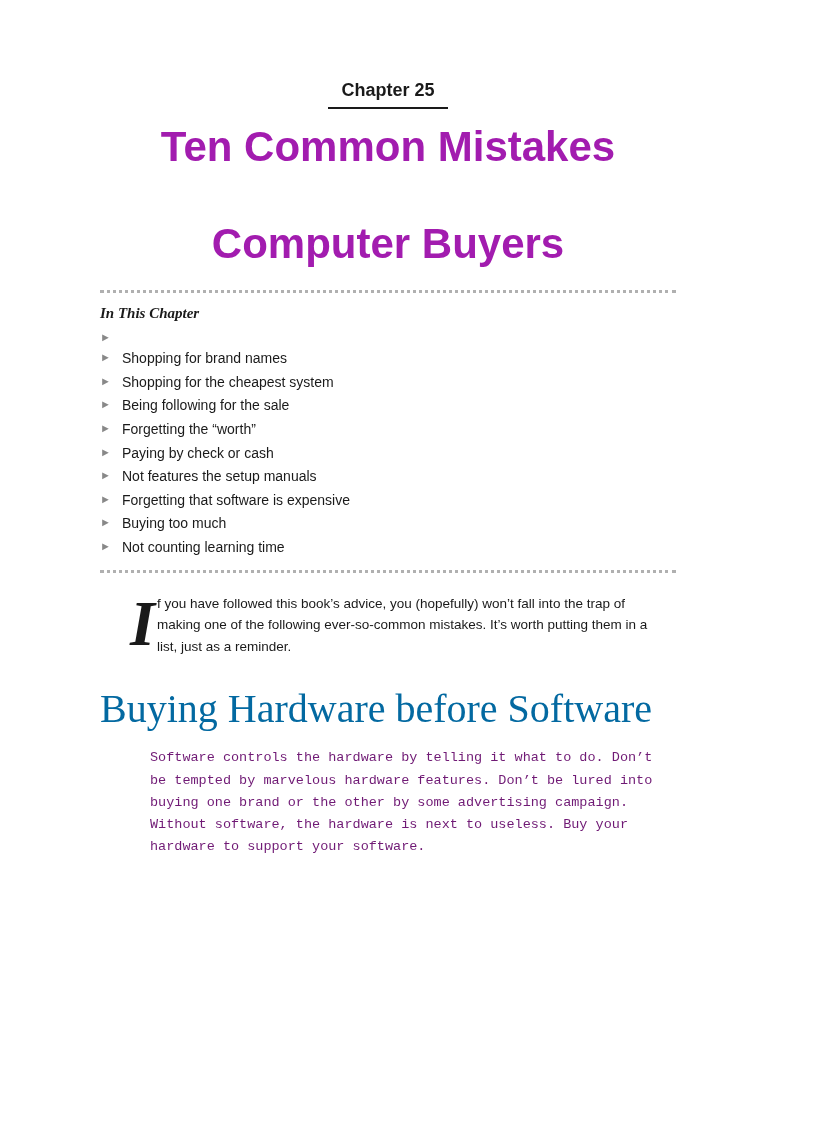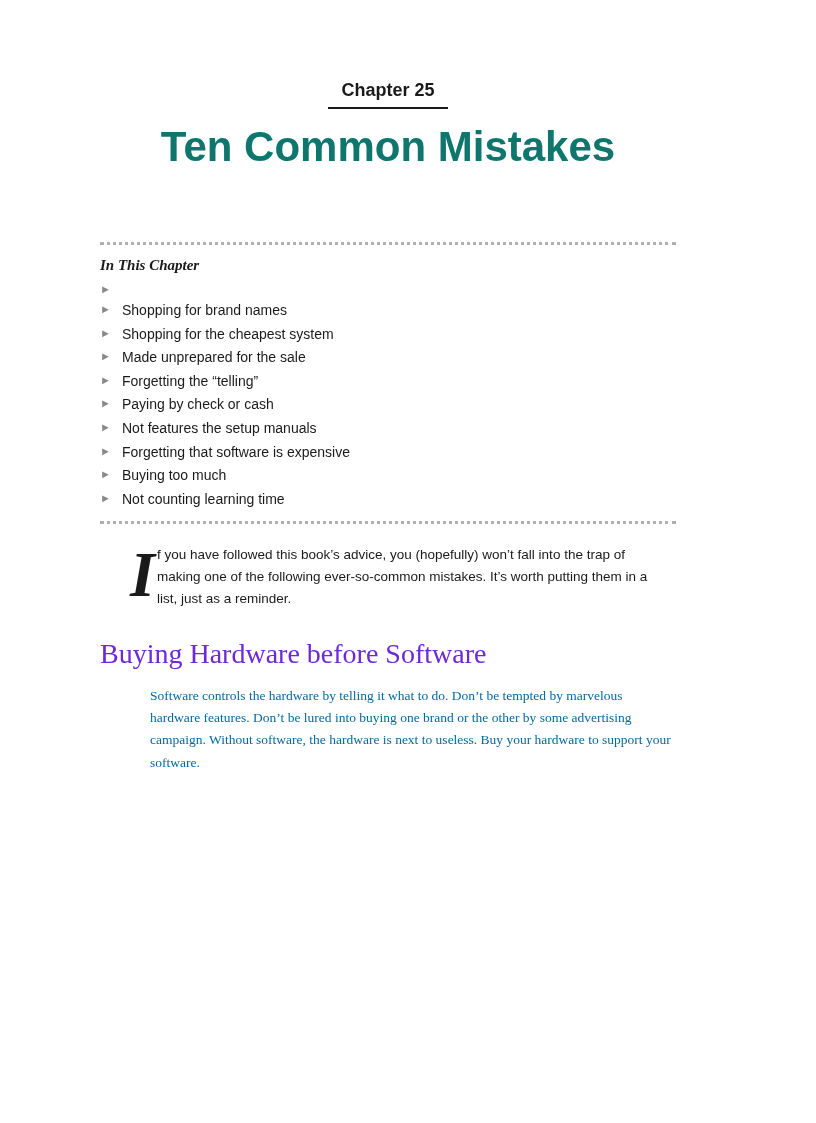--- a/index.html
+++ b/index.html
@@ -38,21 +38,21 @@
       background: #1a1a1a;
       margin: 0 auto 14px auto;
     }
 
     .chapter-title {
       text-align: center;
       font-family: Arial, Helvetica, sans-serif;
       font-weight: 900;
       font-size: 42px;
       line-height: 1.15;
-      color: #0f766e;
+      color: #a21caf;
       margin-bottom: 22px;
     }
 
     .dot-border {
       display: flex;
       align-items: center;
       margin: 0 0 12px 0;
       overflow: hidden;
     }
 
@@ -129,47 +129,48 @@
 
     .intro-text {
       font-family: Arial, Helvetica, sans-serif;
       font-size: 13.5px;
       line-height: 1.6;
       color: #1a1a1a;
     }
 
     .section-heading {
       font-family: 'Brush Script MT', 'Comic Sans MS', cursive;
-      font-size: 28px;
+      font-size: 40px;
       font-weight: normal;
-      color: #6d28d9;
+      color: #0369a1;
       margin-bottom: 14px;
       line-height: 1.2;
     }
 
     .section-body {
       padding-left: 50px;
-      font-family: Liberation Serif, serif;
+      font-family: Liberation Mono, monospace;
       font-size: 13.5px;
       line-height: 1.65;
-      color: #0369a1;
+      color: #701a75;
     }
   </style>
 </head>
 <body>
 
 <div class="page">
 
   <div class="chapter-label">Chapter 25</div>
 
   <div class="chapter-divider"></div>
 
   <div class="chapter-title">
     <span>Ten Common Mistakes</span><br>
     <br>
+    <span>Computer Buyers</span>
   </div>
 
   <div class="dot-border">
     <div class="dot-border-line"></div>
   </div>
 
   <div class="in-this-chapter-box">
     <div class="in-this-chapter-title">In This Chapter</div>
     <ul class="chapter-list">
       <li>
@@ -178,25 +179,25 @@
       <li>
         <span class="arrow-icon">►</span>
         <span>Shopping for brand names</span>
       </li>
       <li>
         <span class="arrow-icon">►</span>
         <span>Shopping for the cheapest system</span>
       </li>
       <li>
         <span class="arrow-icon">►</span>
-        <span>Made unprepared for the sale</span>
-      </li>
-      <li>
-        <span class="arrow-icon">►</span>
-        <span>Forgetting the “telling”</span>
+        <span>Being following for the sale</span>
+      </li>
+      <li>
+        <span class="arrow-icon">►</span>
+        <span>Forgetting the “worth”</span>
       </li>
       <li>
         <span class="arrow-icon">►</span>
         <span>Paying by check or cash</span>
       </li>
       <li>
         <span class="arrow-icon">►</span>
         <span>Not features the setup manuals</span>
       </li>
       <li>

